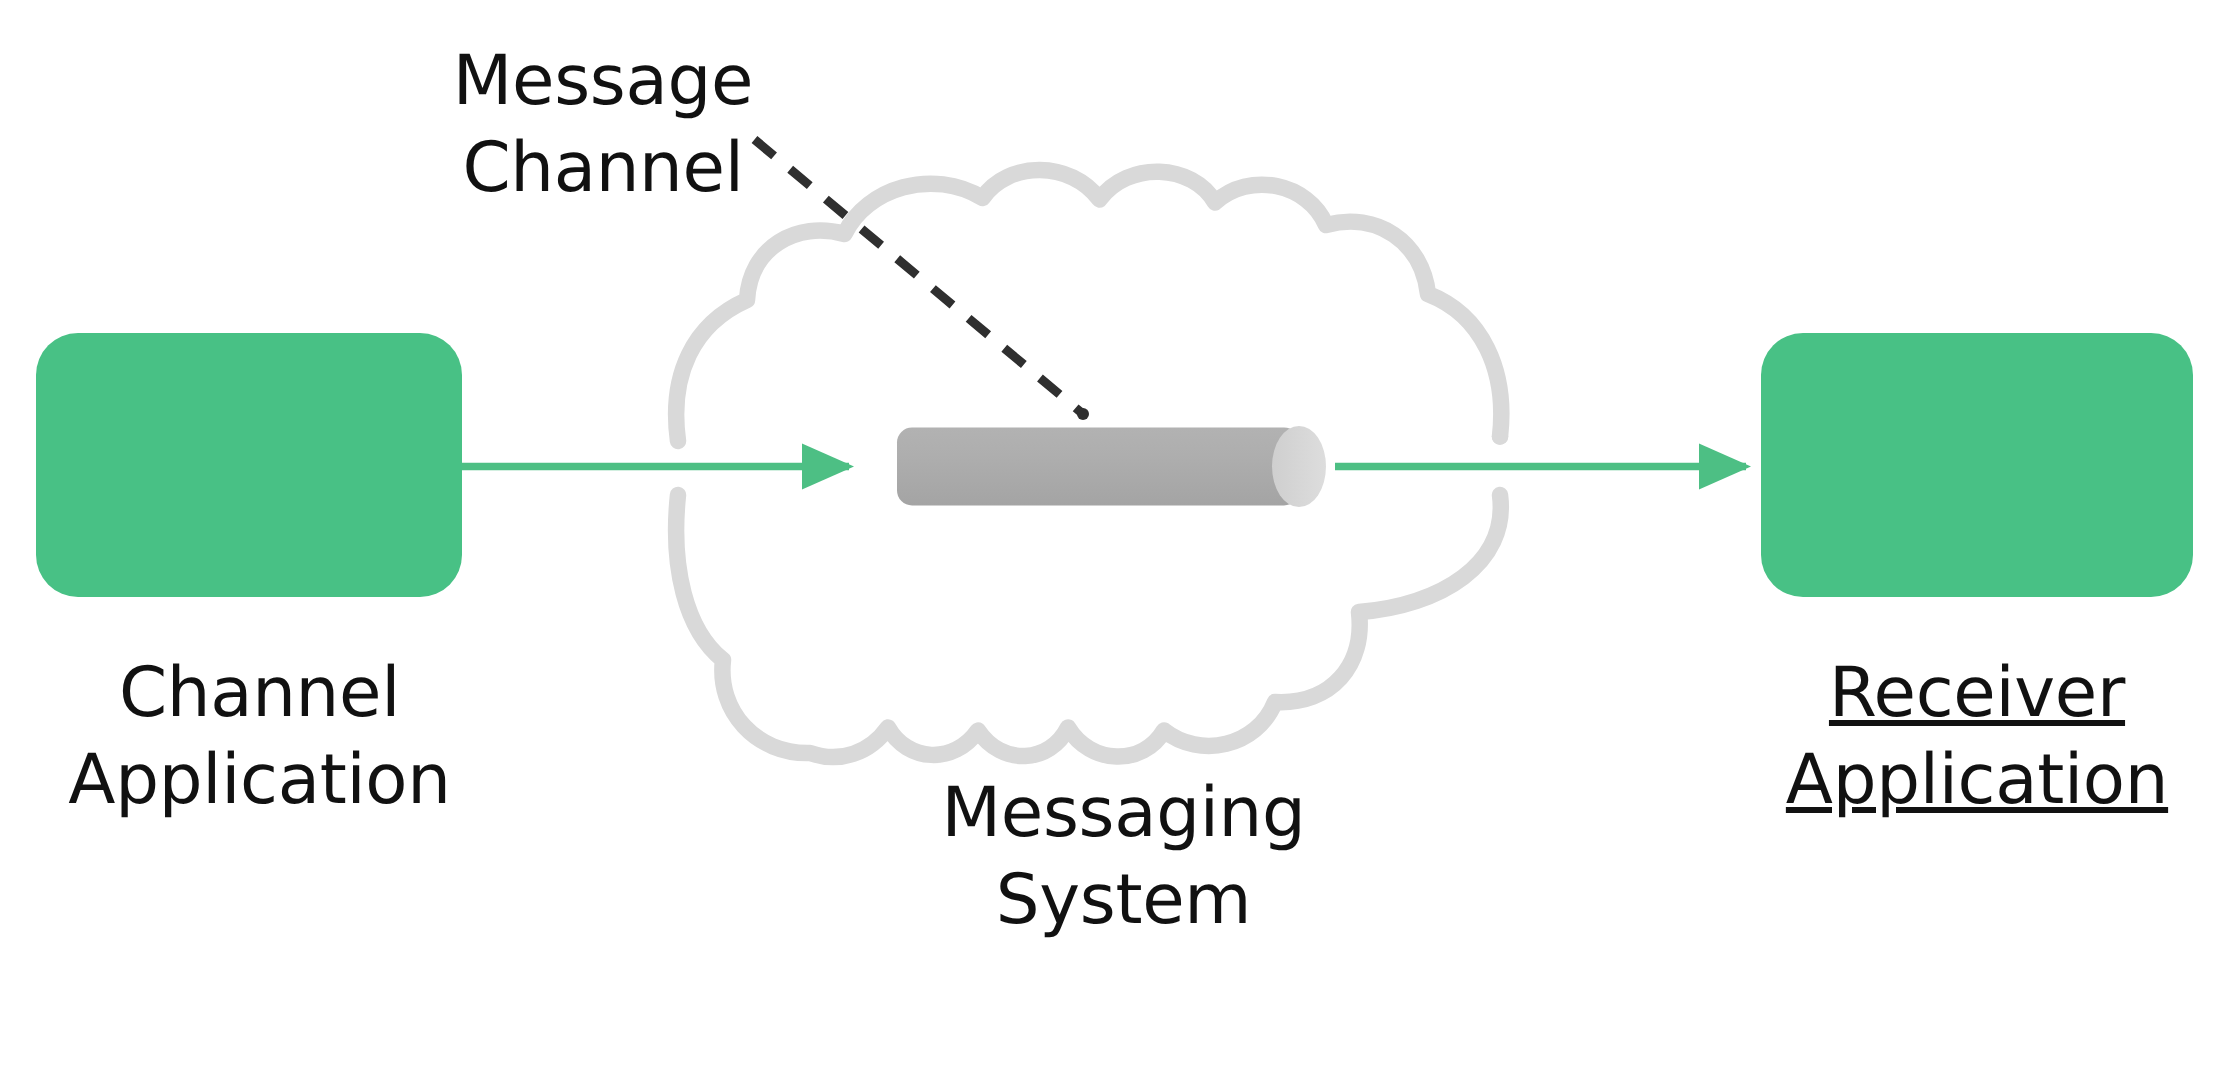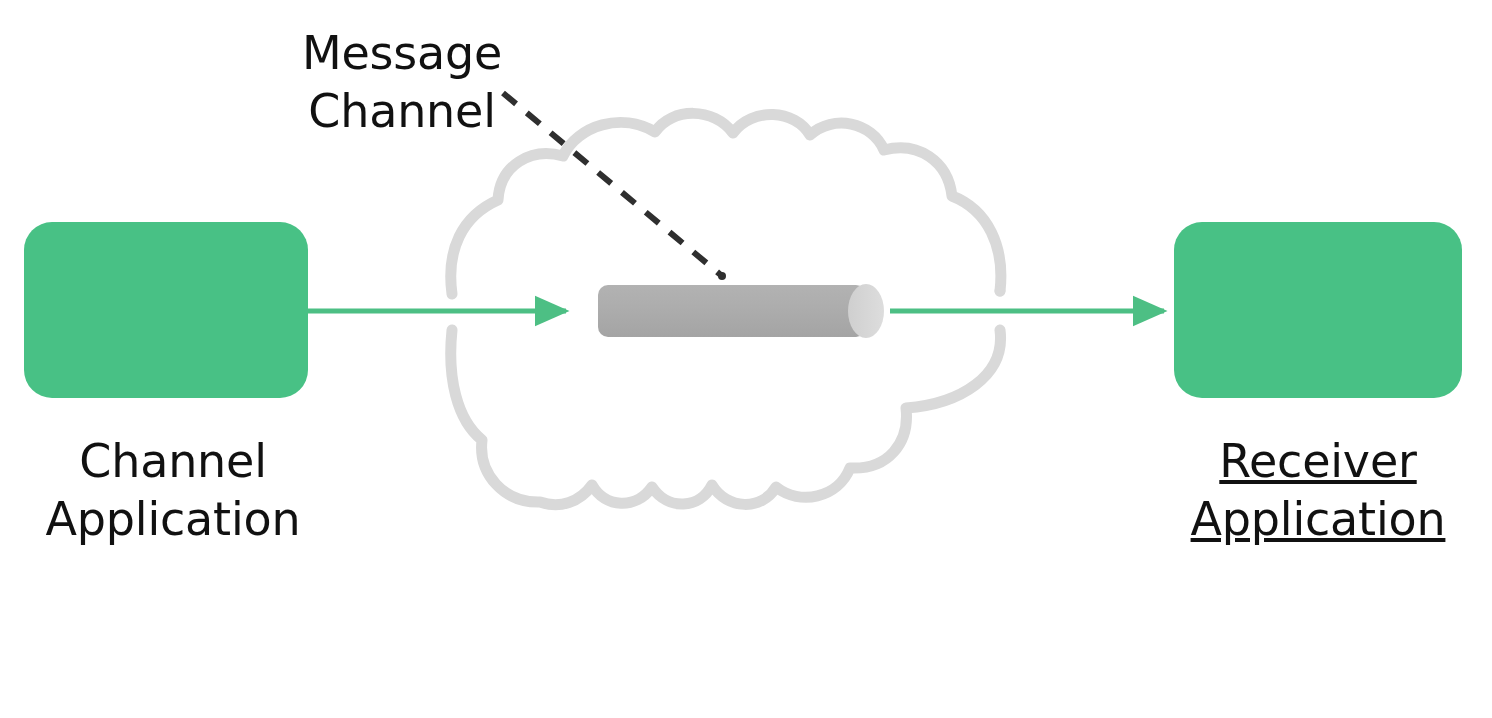--- a/index.html
+++ b/index.html
@@ -122,17 +122,19 @@
     <line x1="503" y1="93" x2="722" y2="276" stroke="#2f2f2f" stroke-width="6" stroke-linecap="butt" stroke-dasharray="17 14"></line>
     <circle cx="722" cy="276" r="4" fill="#2f2f2f"></circle>
   </svg>
 
   <div class="diagram-label" id="label-message-channel">Message
 Channel</div>
 
   <div class="diagram-label" id="label-sender">Channel
 Application</div>
 
+  <div class="diagram-label" id="label-messaging-system">Messaging
+System</div>
 
   <div class="diagram-label" id="label-receiver">Receiver
 Application</div>
 
 </div>
 
 </body></html>

